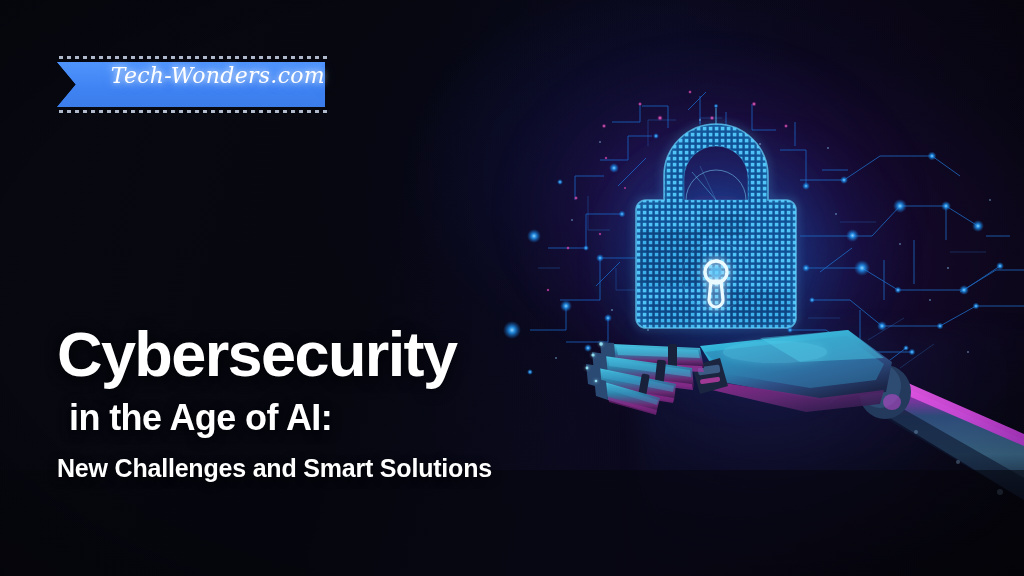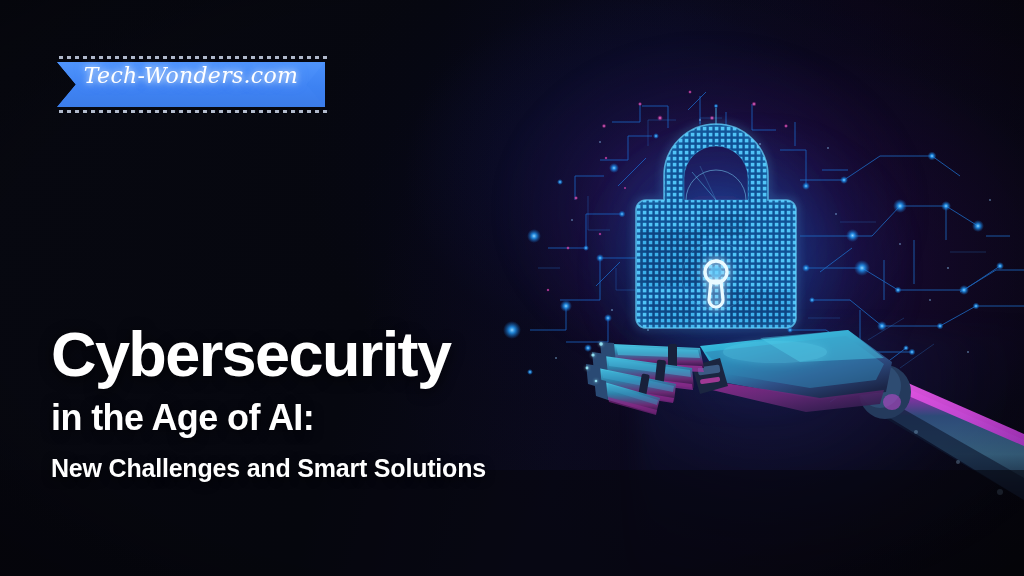--- a/index.html
+++ b/index.html
@@ -79,55 +79,55 @@
     position: absolute;
     left: 0; top: 0; width: 100%; height: 100%;
     clip-path: polygon(0 0, 100% 0, 93% 50%, 100% 100%, 0 100%, 7% 50%);
     -webkit-clip-path: polygon(0 0, 100% 0, 93% 50%, 100% 100%, 0 100%, 7% 50%);
     background: linear-gradient(180deg, #4f94fc 0%, #3f83f3 60%, #3b7ce9 100%);
   }
   .logo-text {
     position: absolute;
     left: 0; top: 7px;
     width: 268px;
-    text-align: center;
+    text-align: right;
     font-family: "DejaVu Serif", serif;
     font-size: 22px;
     font-style: italic;
     font-weight: 400;
     letter-spacing: 0.3px;
     color: #ffffff;
     text-shadow: 0 0 6px rgba(255,255,255,0.85), 0 0 12px rgba(180,215,255,0.55);
     white-space: nowrap;
   }
 
   
   .headline {
     position: absolute;
-    left: 51px;
+    left: 57px;
     top: 322px;
     width: 560px;
   }
   .h-line1 {
     font-size: 63px;
     font-weight: 700;
     line-height: 1.02;
     letter-spacing: -1.6px;
     color: #ffffff;
     text-shadow: 0 2px 14px rgba(0,0,0,0.75);
     margin: 0;
   }
   .h-line2 {
     font-size: 36px;
     font-weight: 700;
     line-height: 1.12;
     letter-spacing: -0.6px;
     color: #ffffff;
     text-shadow: 0 2px 12px rgba(0,0,0,0.7);
-    margin: 12px 0 0 0;
+    margin: 12px 0 0 12px;
   }
   .h-line3 {
     font-size: 25px;
     font-weight: 700;
     line-height: 1.2;
     letter-spacing: -0.2px;
     color: #ffffff;
     text-shadow: 0 2px 10px rgba(0,0,0,0.7);
     margin: 14px 0 3px 0;
   }

